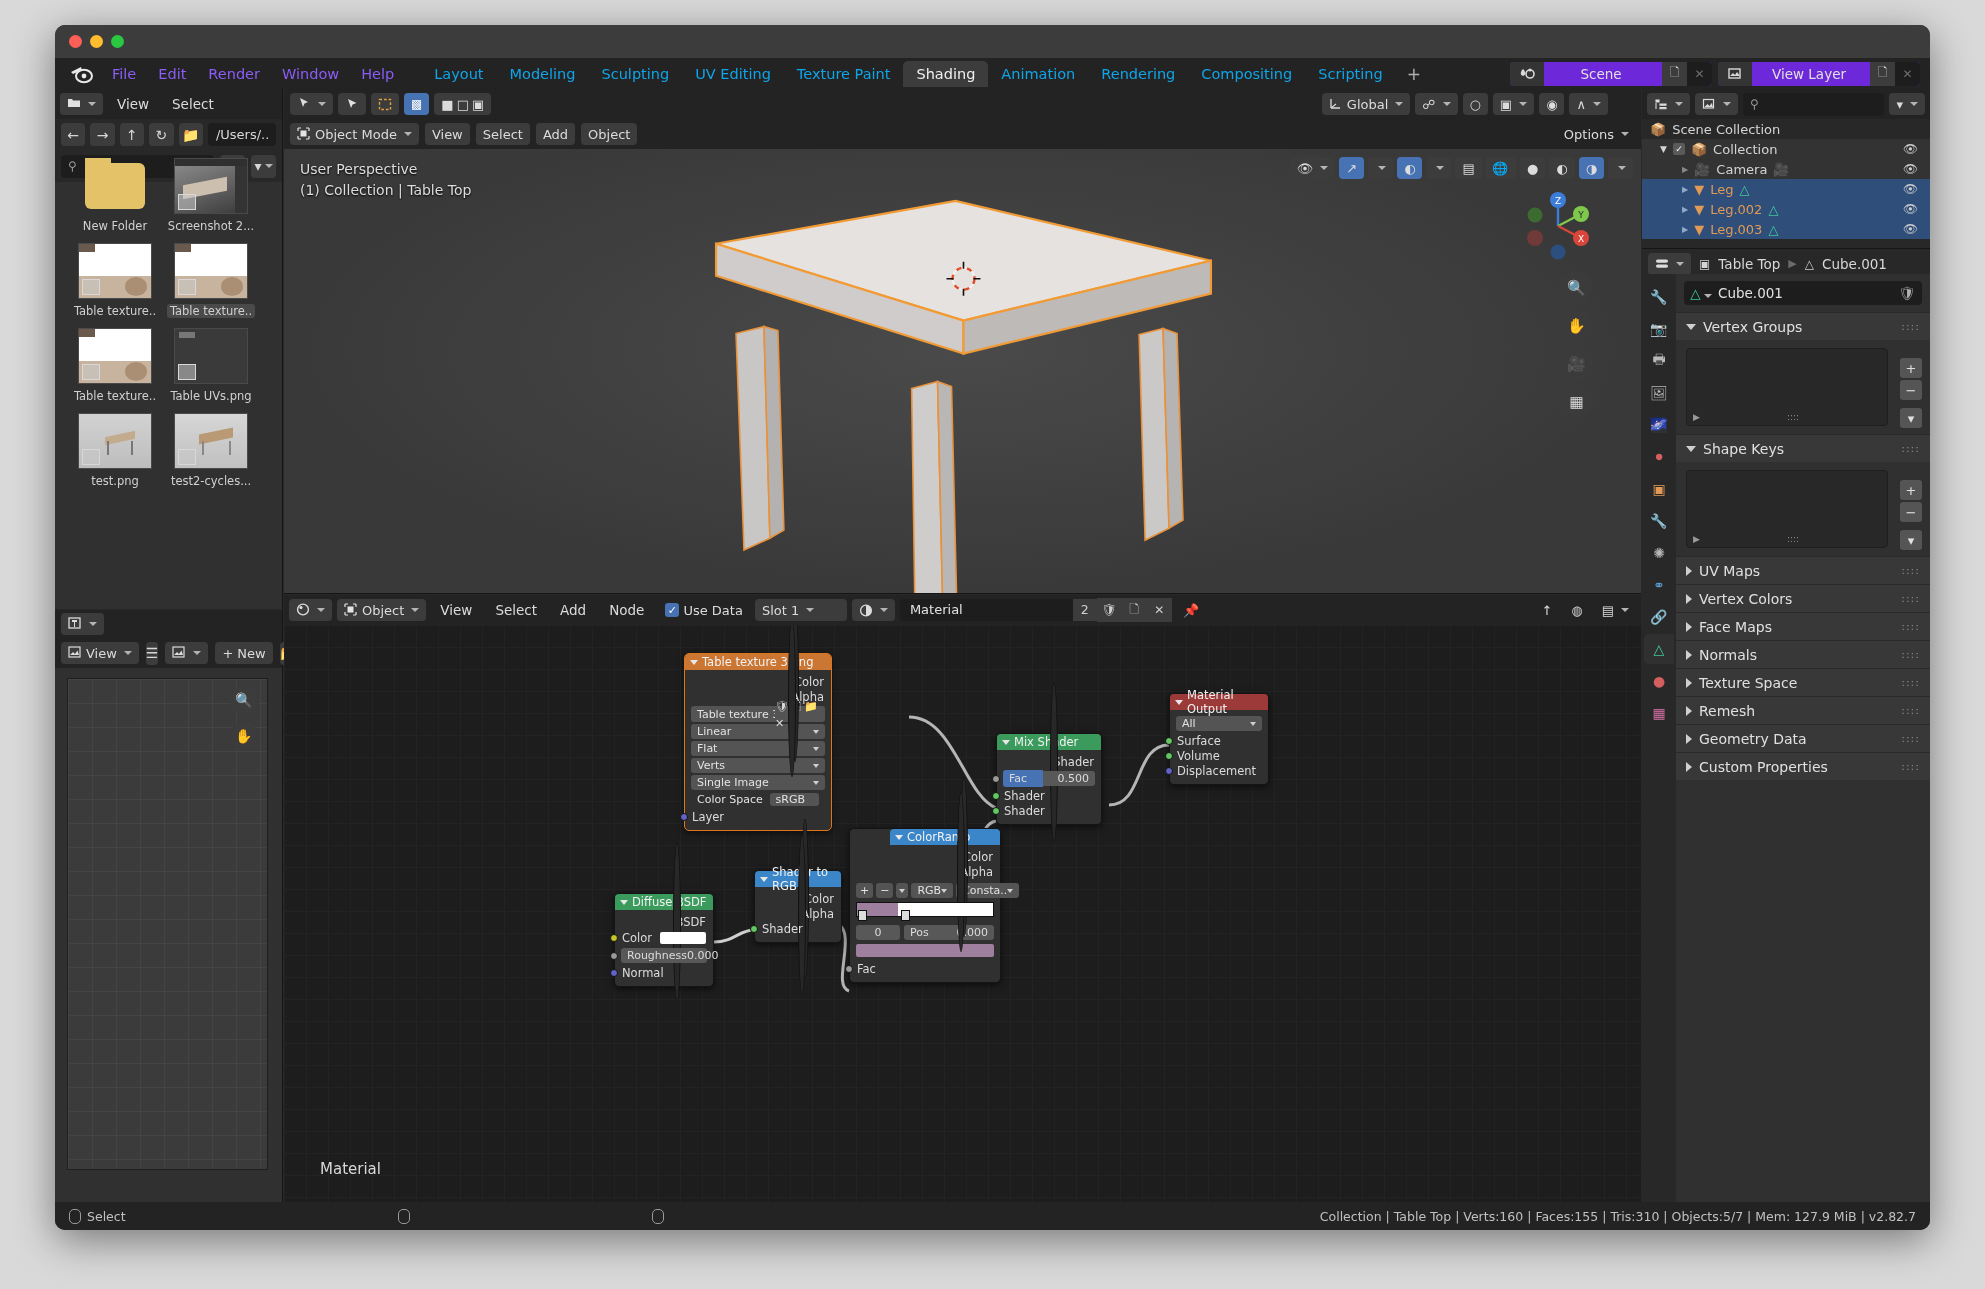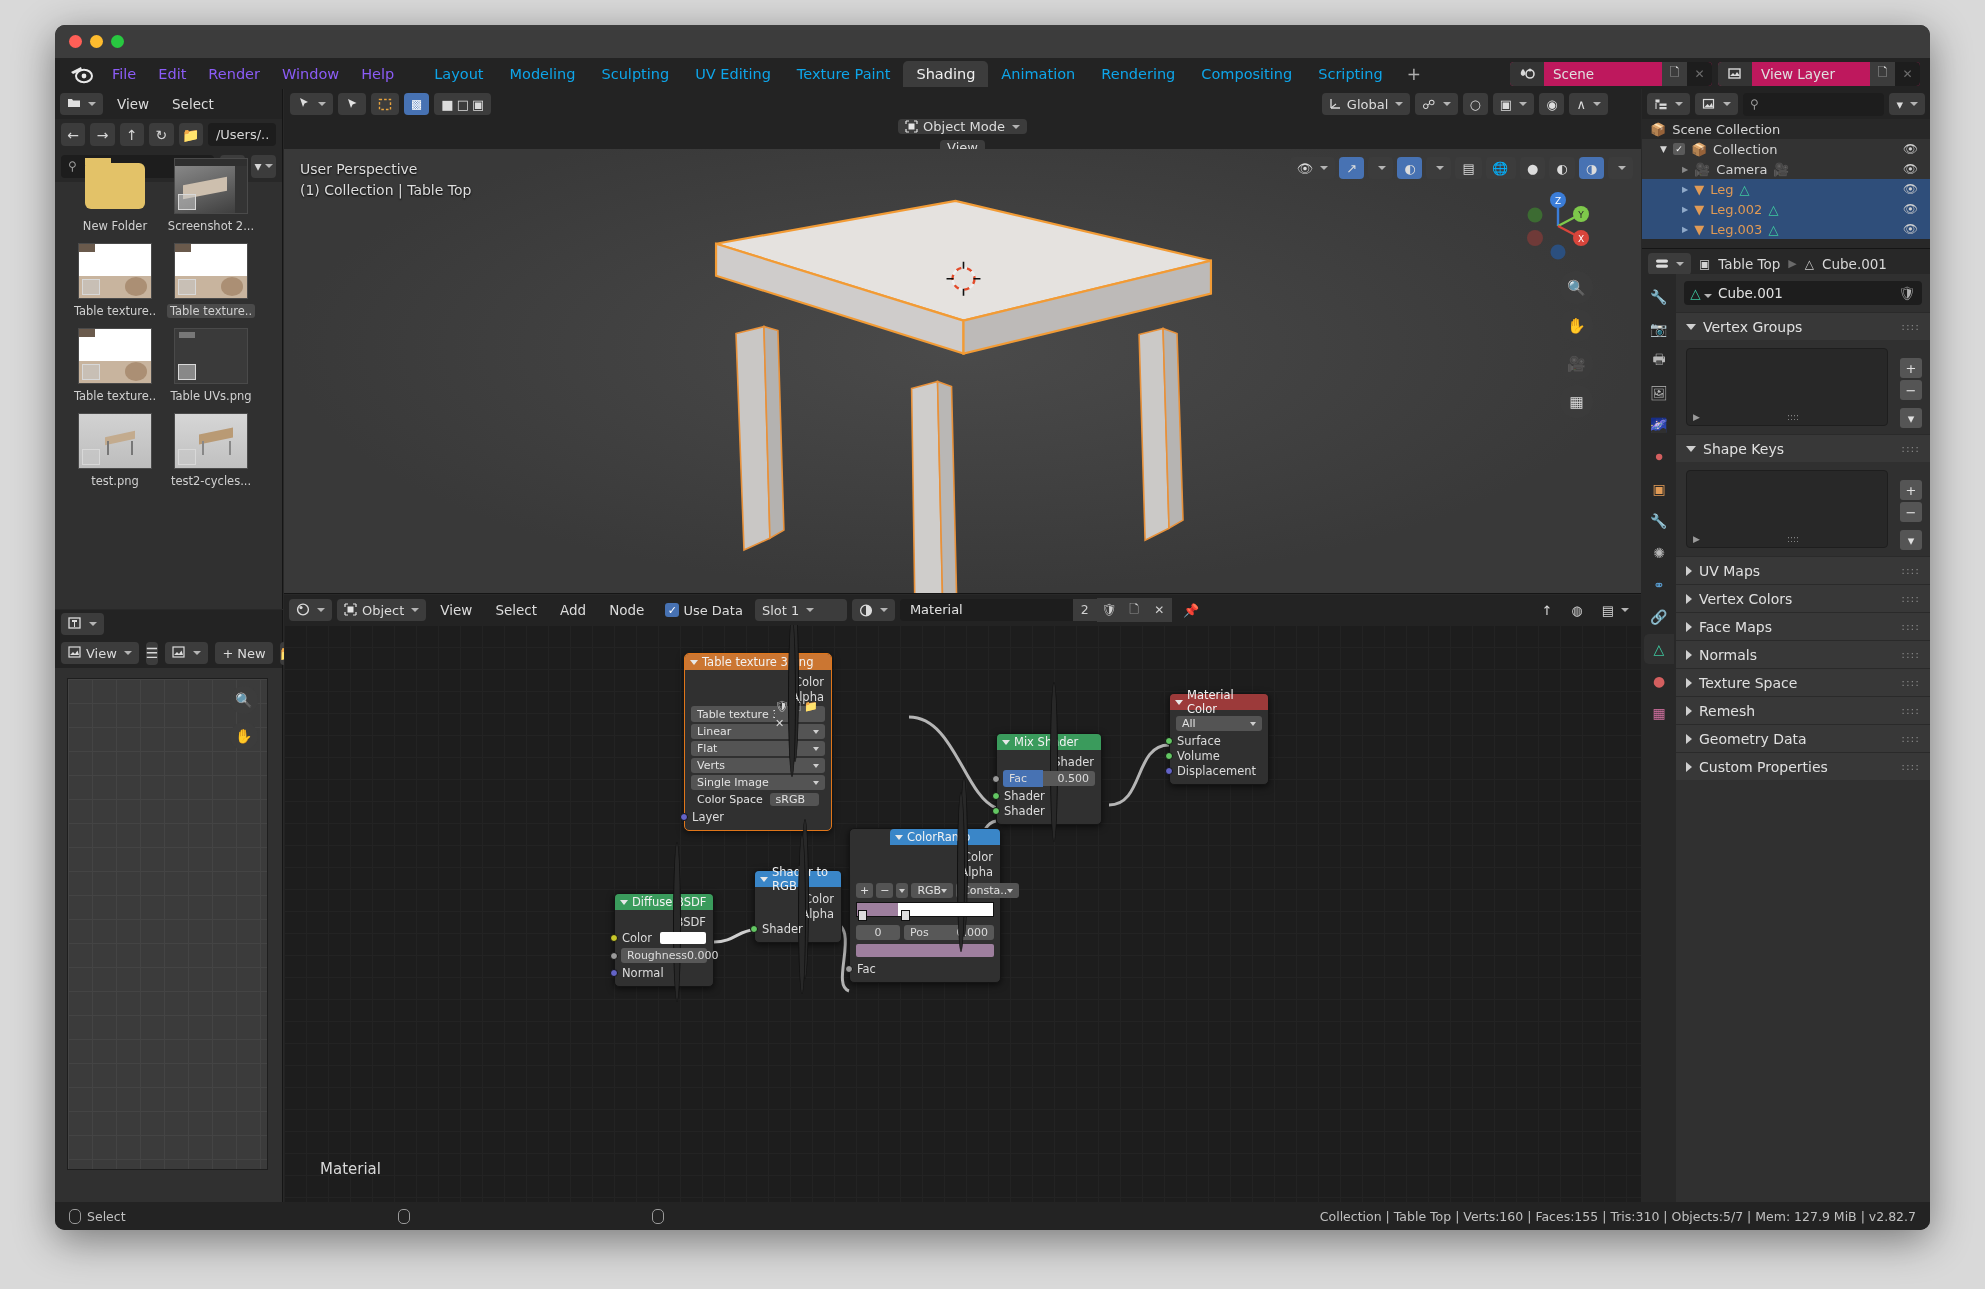--- a/index.html
+++ b/index.html
@@ -24,21 +24,21 @@
   
   .topbar{ height:31px; background:#232323; display:flex; align-items:center; padding:0 6px; gap:0;}
   .blogo{ width:26px;height:22px; margin:0 6px 0 8px; position:relative;}
   .blogo svg{ display:block; }
   .menu{ color:#8b5cf6; font-size:14.5px; padding:3px 11px; border-radius:4px; white-space:nowrap;}
   .wstabs{ display:flex; align-items:center; margin-left:16px; gap:0;}
   .wstab{ color:#0ea5e9; font-size:14.5px; padding:5px 13px; border-radius:5px 5px 0 0; white-space:nowrap;}
   .wstab.active{ background:#3c3c3c; color:#f0f0f0;}
   .wsplus{ color:#b0b0b0; font-size:17px; padding:2px 11px;}
   .topright{ margin-left:auto; display:flex; align-items:center; gap:6px; padding-right:4px;}
-  .idblock{ display:flex; align-items:center; background:#be185d; border-radius:4px; height:24px; overflow:hidden;}
+  .idblock{ display:flex; align-items:center; background:#6d28d9; border-radius:4px; height:24px; overflow:hidden;text-align:center;}
   .idicon{ width:34px; height:24px; background:#343434; display:flex; align-items:center; justify-content:center; color:#d0d0d0; font-size:12px;}
   .idname{ padding:0 13px 0 9px; color:#e0e0e0; font-size:13.5px; min-width:118px; line-height:24px;}
   .idbtn{ width:25px;height:24px; background:#3c3c3c; display:flex;align-items:center;justify-content:center;color:#cfcfcf;font-size:12px;}
   .idbtn.x{ background:#1d1d1d; color:#6e6e6e;}
 
   
   .body-area{ position:absolute; left:0; top:64px; right:0; bottom:28px; }
   .col-left{ position:absolute; left:0; top:0; width:228px; bottom:0;}
   .col-mid{ position:absolute; left:229px; top:0; right:289px; bottom:0;}
   .col-right{ position:absolute; right:0; top:0; width:288px; bottom:0;}
@@ -73,21 +73,21 @@
   .imged-h1{ height:28px; background:#232323; display:flex; align-items:center; padding:0 6px;}
   .imged-h2{ height:30px; background:#232323; display:flex; align-items:center; padding:0 6px; gap:7px;}
   .imged-canvas{ position:absolute; left:12px; right:14px; top:68px; bottom:32px; background:#3b3b3b; border:1px solid #1e1e1e;
      background-image:linear-gradient(to right,#444 1px,transparent 1px),linear-gradient(to bottom,#444 1px,transparent 1px);
      background-size:24px 24px;}
   .round-tool{ position:absolute; right:24px; width:28px;height:28px;border-radius:50%; background:#3c3c3c; display:flex;align-items:center;justify-content:center;color:#e0e0e0;font-size:14px;}
 
   
   .vp{ position:absolute; left:0; top:0; right:0; height:505px; background:#393939; border-bottom:1px solid #151515;}
   .vp-h1{ height:30px; background:#232323; display:flex; align-items:center; padding:0 6px; gap:5px;}
-  .vp-h2{ height:30px; background:#232323; display:flex; align-items:center; padding:0 6px; gap:6px;flex-direction:column;}
+  .vp-h2{ height:30px; background:#232323; display:flex; align-items:center; padding:0 6px; gap:6px;}
   .vp-canvas{ position:absolute; left:0; top:60px; right:0; bottom:0; overflow:hidden;
      background:radial-gradient(ellipse at 50% 45%, #4a4a4a 0%, #393939 70%);}
   .vp-text{ position:absolute; left:16px; top:10px; color:#dedede; font-size:14px; line-height:21px; text-shadow:0 1px 2px #000;}
   .vp-ov{ position:absolute; right:8px; top:8px; display:flex; align-items:center; gap:4px;}
   .gizmo{ position:absolute; right:46px; top:40px; width:74px;height:74px;}
   .gtool{ position:absolute; right:48px; width:33px;height:33px;border-radius:50%; background:rgba(60,60,60,.85); display:flex;align-items:center;justify-content:center; color:#ddd; font-size:15px;}
   .opt{ margin-left:auto; color:#dcdcdc; font-size:13px; display:flex; align-items:center; gap:4px; padding-right:6px;}
 
   
   .sh{ position:absolute; left:0; top:506px; right:0; bottom:0; background:#1d1d1d;}
@@ -631,21 +631,21 @@
               <div class="nrow left">
                 <span class="sock in s-shader"></span>
                 <span>Shader</span>
               </div>
             </div>
           </div>
 
           <div class="node" style="left:885px; top:68px; width:100px;">
             <div class="nhdr" style="background:#9c3a3a;">
               <span class="tri"></span>
-              <span>Material Color</span>
+              <span>Material Output</span>
             </div>
             <div class="nbody">
               <div class="nfield">
                   <span>All</span>
                   <span class="cv"></span>
                 </div>
               <div class="nrow left">
                 <span class="sock in s-shader"></span>
                 <span>Surface</span>
               </div>

